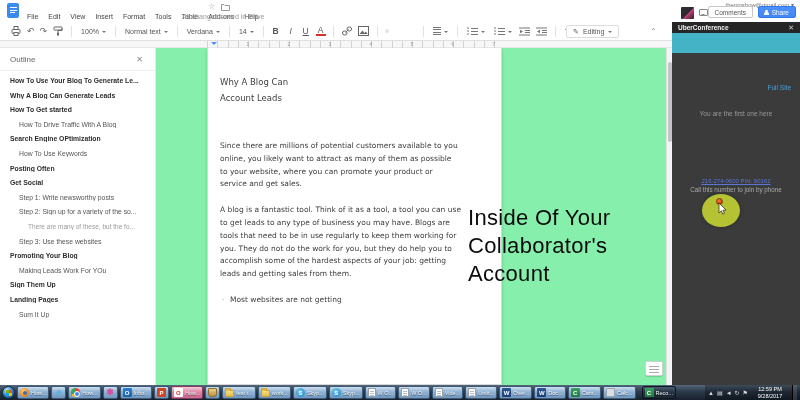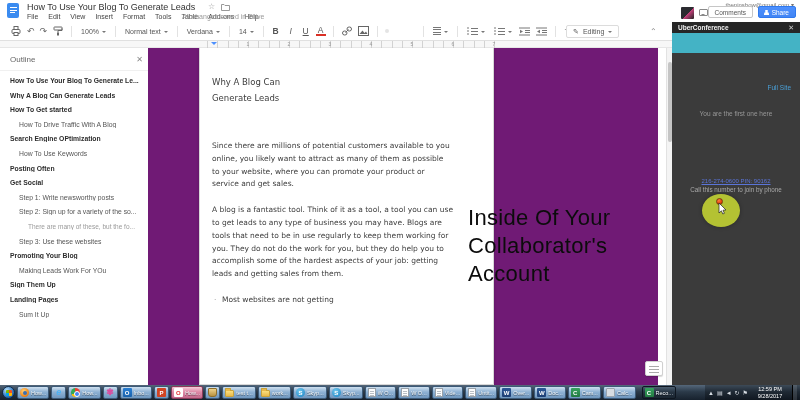--- a/index.html
+++ b/index.html
@@ -74,21 +74,21 @@
   .outline-head{display:flex;align-items:center;justify-content:space-between;padding:7px 12px 6px 10px;
     font-size:8px;color:#666;border-bottom:1px solid #f0f0f0}
   .outline-close{color:#888;font-size:8px}
   #outline-list{padding:6px 4px 0 10px}
   .o-item{font-size:6.8px;margin-bottom:7.6px;white-space:nowrap;overflow:hidden;color:#333}
   .o-item.lvl0{font-weight:bold;color:#2d2d2d}
   .o-item.lvl1{padding-left:9px;color:#555}
   .o-item.lvl2{padding-left:18px;color:#9a9a9a;font-size:6.5px}
 
   
-  #doc-area{position:absolute;left:148px;top:48px;width:510px;height:337px;background:#701a75;overflow:hidden}
+  #doc-area{position:absolute;left:156px;top:48px;width:510px;height:337px;background:#86efac;overflow:hidden}
   #page{position:absolute;left:51px;top:0;width:295px;height:337px;background:#fff;
     border:1px solid #d8d8d8;border-top:none;box-shadow:0 1px 3px rgba(0,0,0,.18)}
   #page-content{padding:26px 40px 0 12px;font-family:"DejaVu Sans",sans-serif;font-size:7.5px;
     line-height:12.8px;color:#3d3d3d}
   .doc-title-line{font-size:8.5px;line-height:16px}
   .doc-title-block{margin-bottom:34px}
   .para{margin-bottom:13px}
   .bullet-row{display:flex}
   .bullet-dot{width:10px;color:#888;flex:none;padding-left:2px}
   .bullet-text{flex:1}
@@ -162,21 +162,20 @@
   #clock{font-size:5.5px;line-height:6.5px;color:#fff;text-align:center;width:38px}
   #show-desktop{width:5px;height:15px;border-left:1px solid #000;background:rgba(255,255,255,.12)}
 </style>
 </head>
 <body>
 
 <div id="app">
 
   <div id="docs-header">
     <div class="docs-logo"></div>
-    <div class="doc-title">How To Use Your Blog To Generate Leads</div>
     <div class="title-icons">
       <span>☆</span>
       <svg width="9" height="8" viewBox="0 0 9 8">
         <path d="M0.5 1.5 h2.5 l1 1 h4.5 v5 h-8 z" fill="none" stroke="#999" stroke-width="1"></path>
       </svg>
     </div>
     <div id="menubar">
         <span class="menu-item">File</span>
         <span class="menu-item">Edit</span>
         <span class="menu-item">View</span>
@@ -333,21 +332,21 @@
         <div class="o-item lvl0">Landing Pages</div>
         <div class="o-item lvl1">Sum It Up</div>
       </div>
   </div>
 
   <div id="doc-area">
     <div id="page">
       <div id="page-content">
         <div class="doc-title-block">
           <div class="doc-title-line">Why A Blog Can</div>
-          <div class="doc-title-line">Generate Leads</div>
+          <div class="doc-title-line">Account Leads</div>
         </div>
         <div>
             <div class="para">Since there are millions of potential customers available to you online, you likely want to attract as many of them as possible to your website, where you can promote your product or service and get sales.</div>
             <div class="para">A blog is a fantastic tool. Think of it as a tool, a tool you can use to get leads to any type of business you may have. Blogs are tools that need to be in use regularly to keep them working for you. They do not do the work for you, but they do help you to accomplish some of the hardest aspects of your job: getting leads and getting sales from them.</div>
           </div>
         <div class="bullet-row">
           <span class="bullet-dot">·</span>
           <span class="bullet-text">
             <span>Most websites are not getting</span><br>
           </span>

